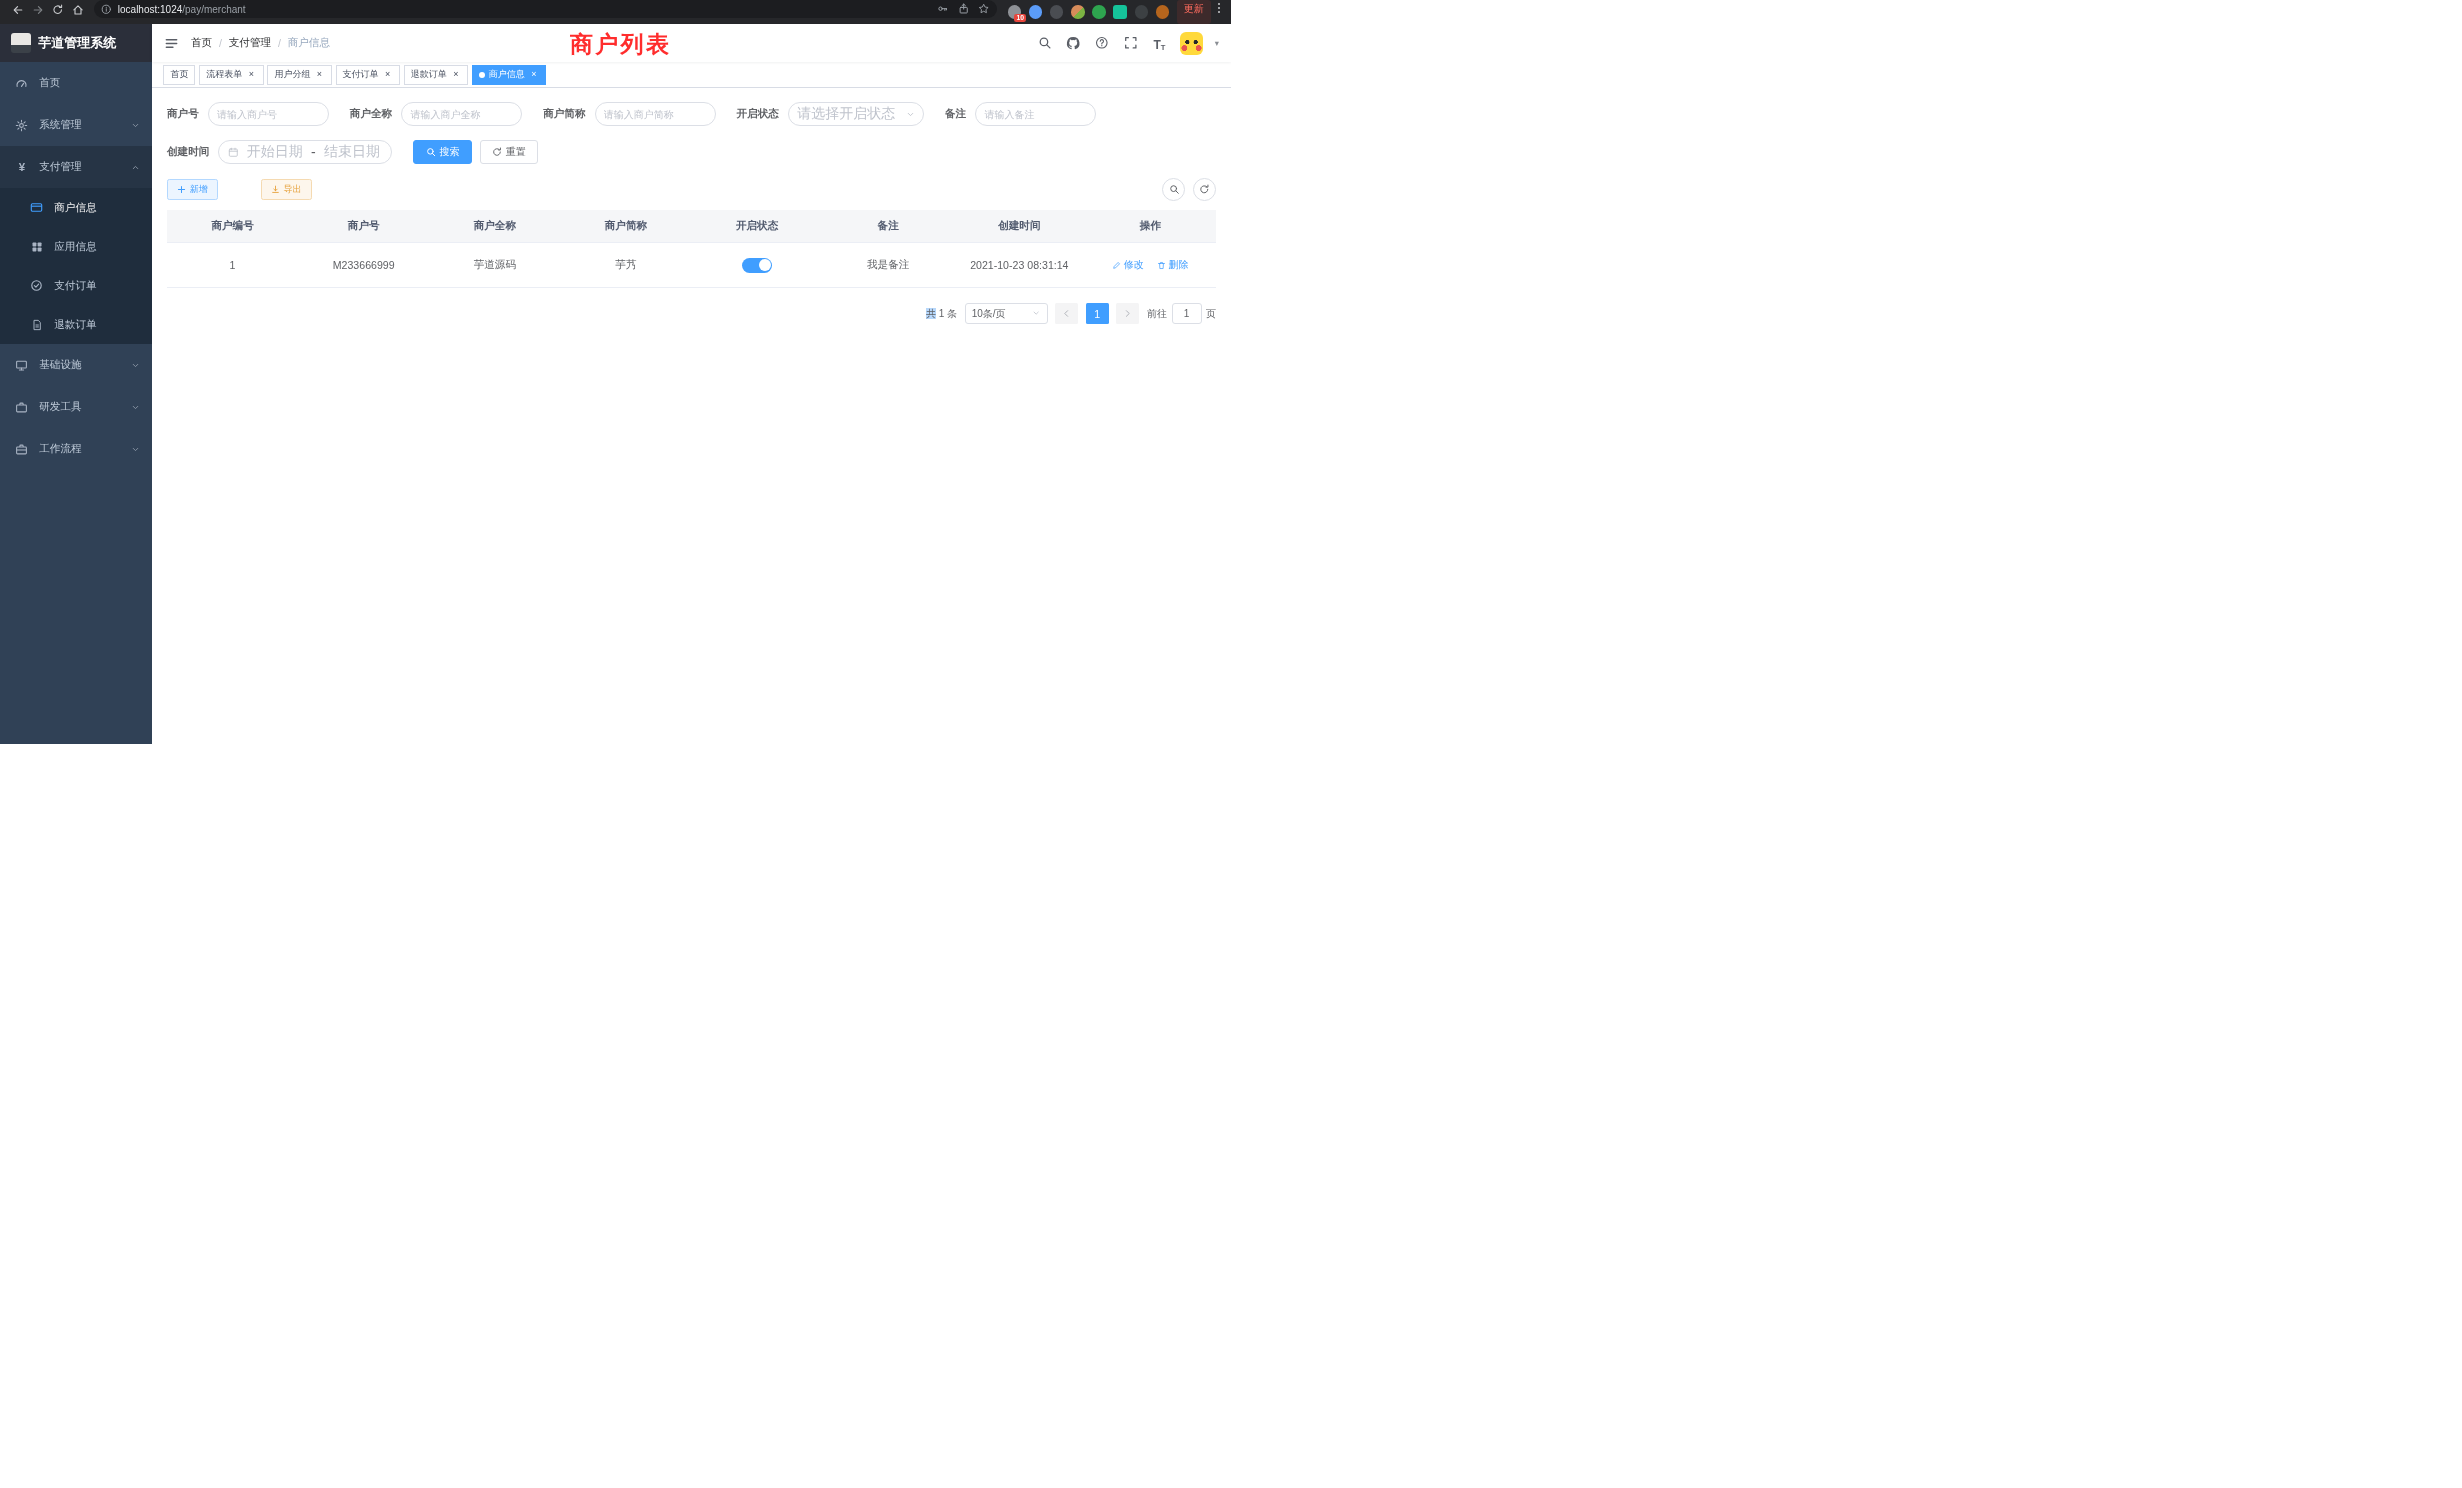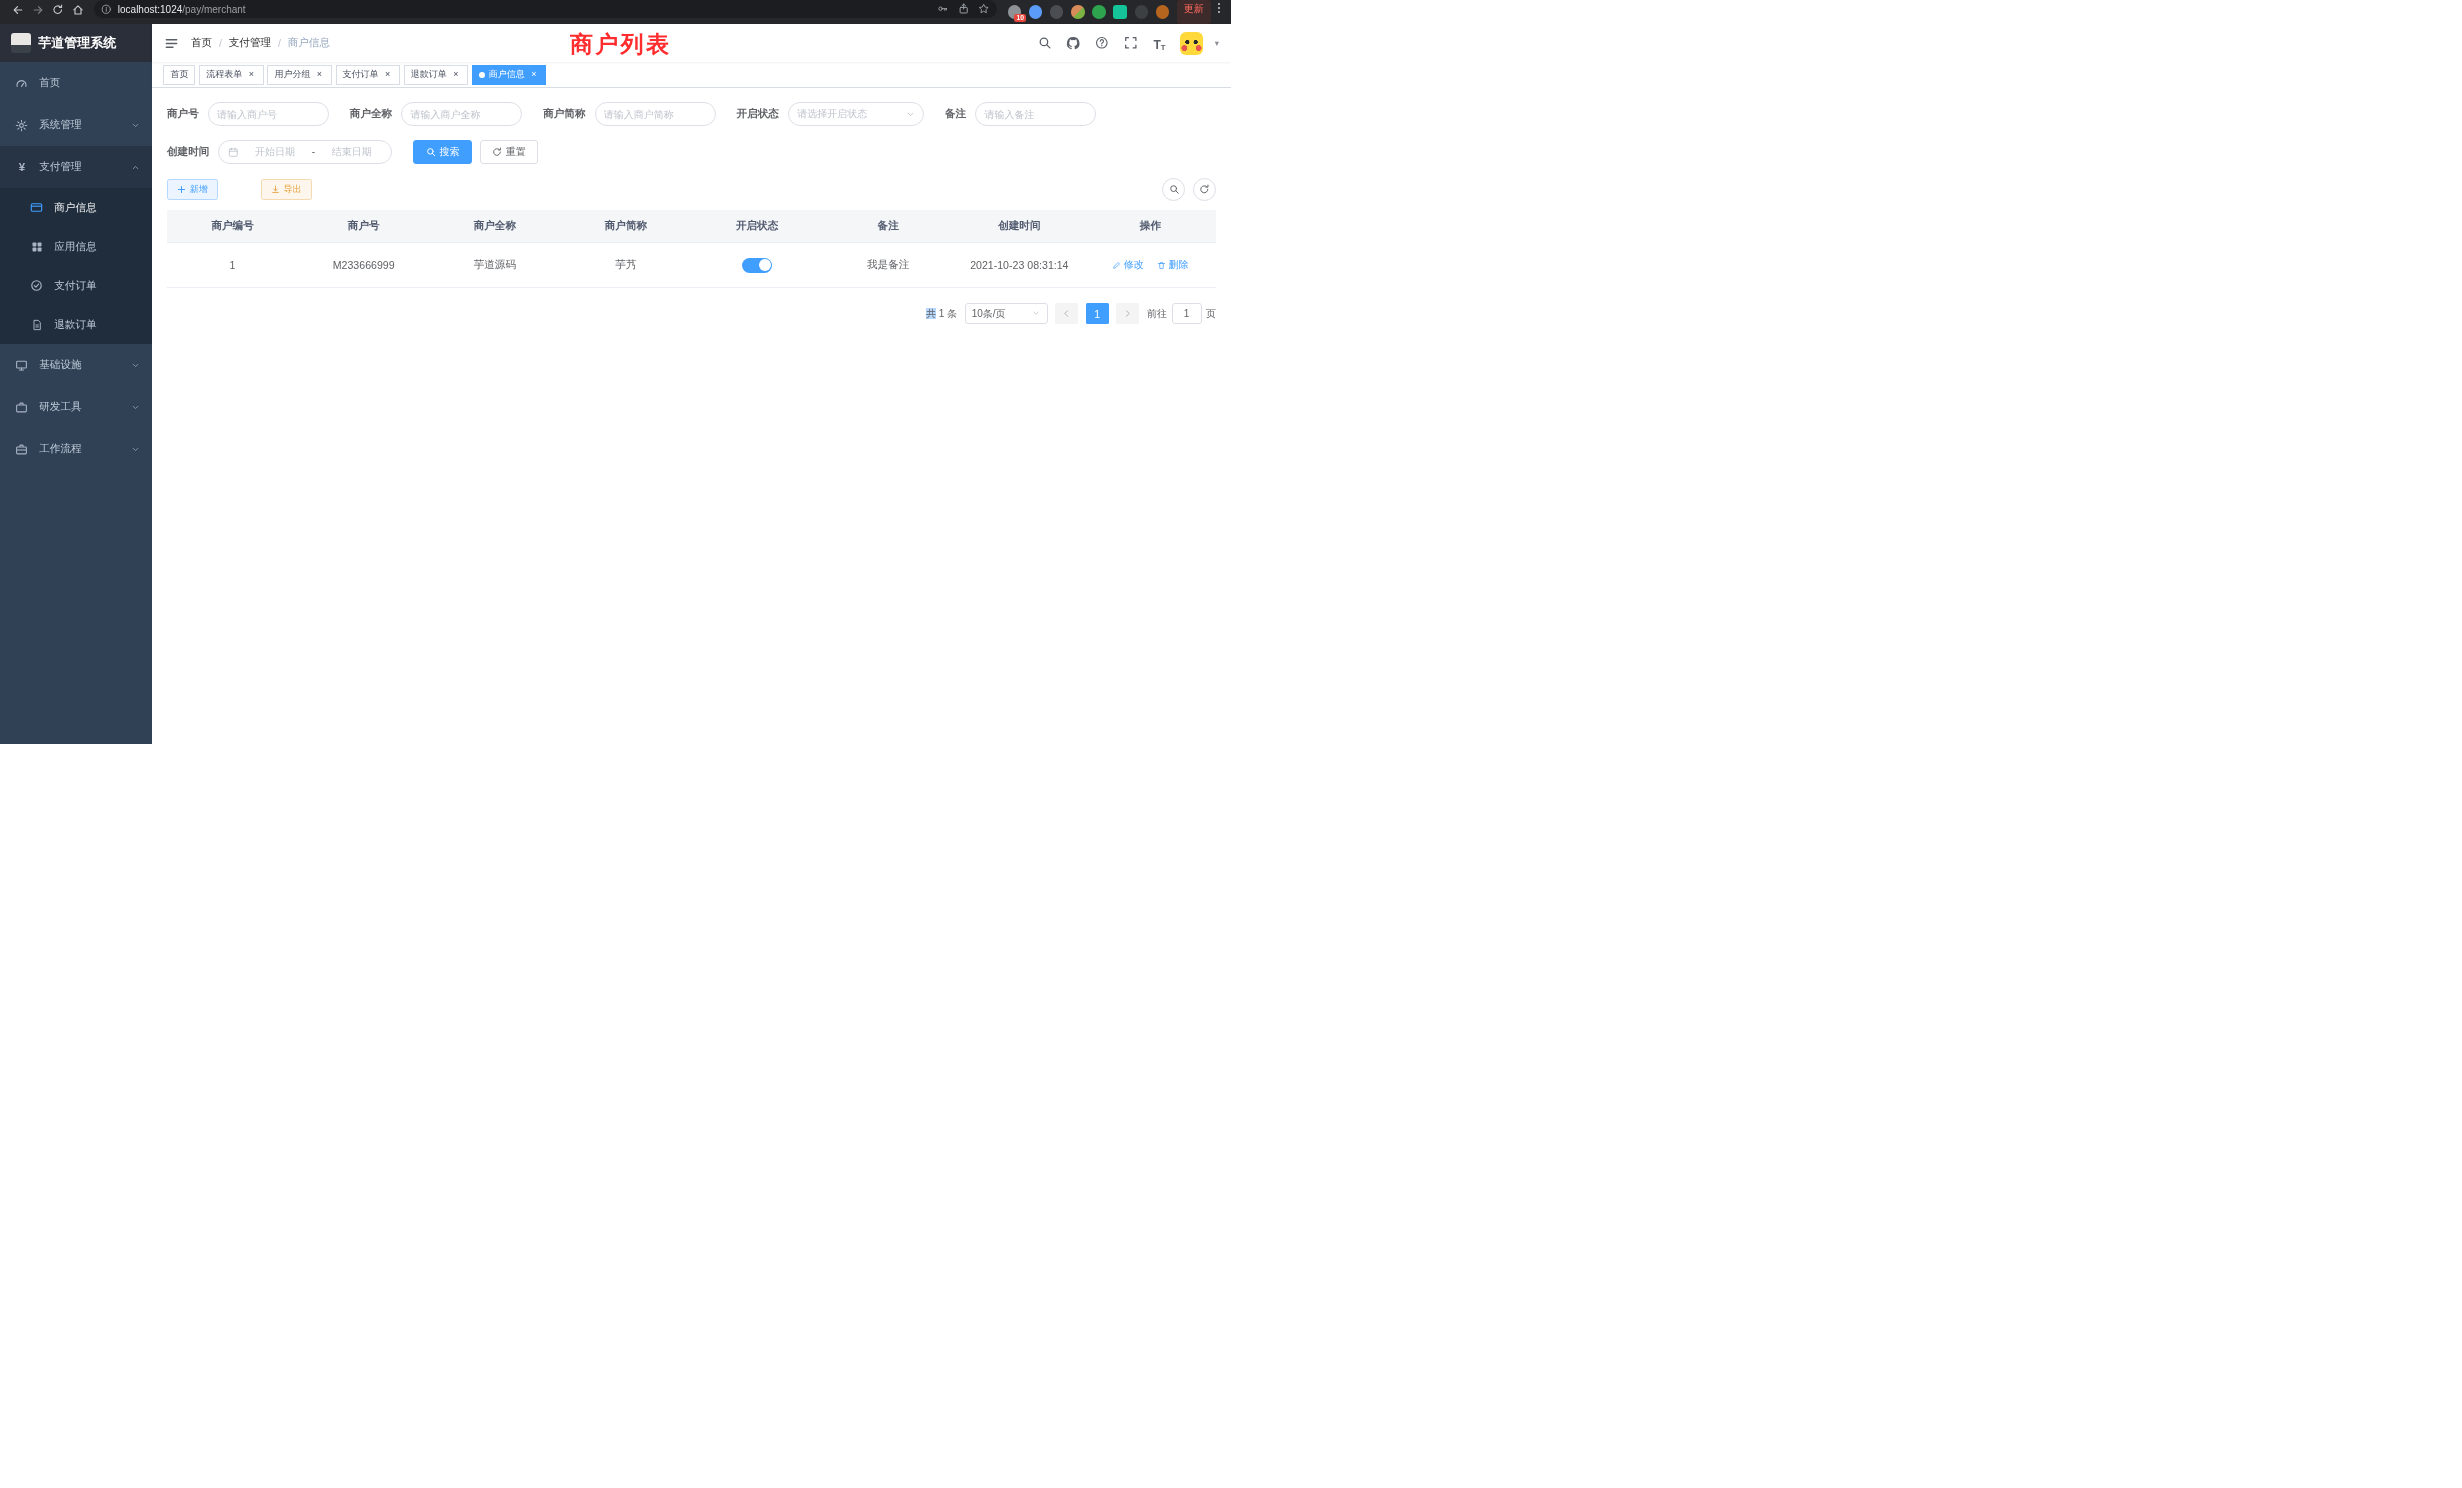--- a/index.html
+++ b/index.html
@@ -74,21 +74,21 @@
 
   
   .content { flex:1; padding:14.4px 15px 0; background:#fff; }
   .form-row { display:flex; align-items:center; margin-bottom:13.6px; }
   .f-item { display:flex; align-items:center; margin-right:21px; }
   .f-label { font-weight:bold; color:#606266; margin-right:9px; white-space:nowrap; font-size:10.6px; }
   .el-input { height:24px; border:0.8px solid #dcdfe6; border-radius:12px; background:#fff; display:flex; align-items:center; padding:0 8.3px; width:121px; }
   .el-input input { border:none; outline:none; width:100%; font:inherit; font-size:10px; color:#606266; background:transparent; }
   .el-input input::placeholder { color:#bfc3cc; }
   .el-select { width:136px; cursor:pointer; justify-content:space-between; }
-  .ph { color:#bfc3cc; font-size:10px; white-space:nowrap; }
+  .ph { color:#bfc3cc; font-size:14px; white-space:nowrap; }
   .sel-caret { color:#c0c4cc; display:flex; }
   .date-range { width:174px; gap:5.3px; cursor:pointer; }
   .date-range .cal { color:#c0c4cc; display:flex; flex-shrink:0; }
   .range-ph { flex:1; text-align:center; }
   .btn { height:24px; display:inline-flex; align-items:center; gap:3.8px; padding:0 11.4px; border-radius:3px; border:0.8px solid #dcdfe6; background:#fff; color:#606266; font-size:10px; cursor:pointer; white-space:nowrap; }
   .btn-primary { background:#409EFF; border-color:#409EFF; color:#fff; }
   .ml10 { margin-left:7.6px; }
   .btn-sm { height:21px; padding:0 9px; border-radius:2.3px; font-size:9px; }
   .btn-plain-primary { color:#409EFF; background:#ecf5ff; border-color:#b3d8ff; }
   .btn-plain-warning { color:#e6a23c; background:#fdf6ec; border-color:#f5dab1;margin-left:43px; }

